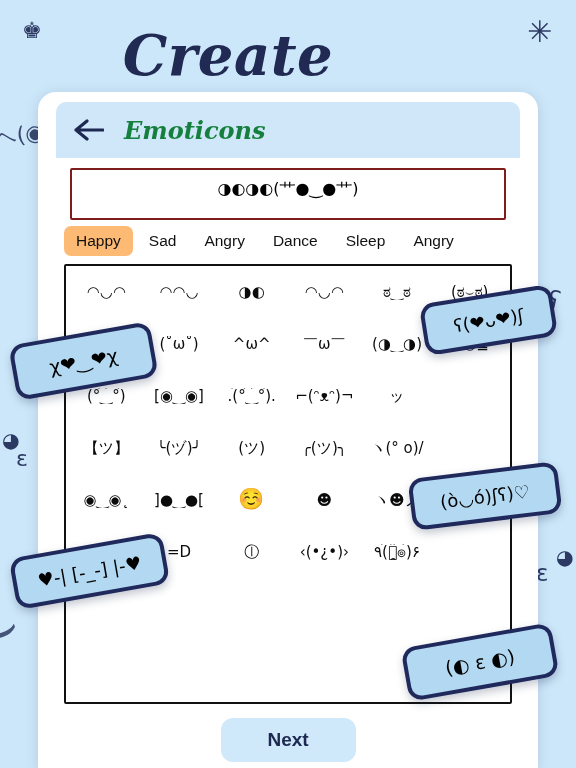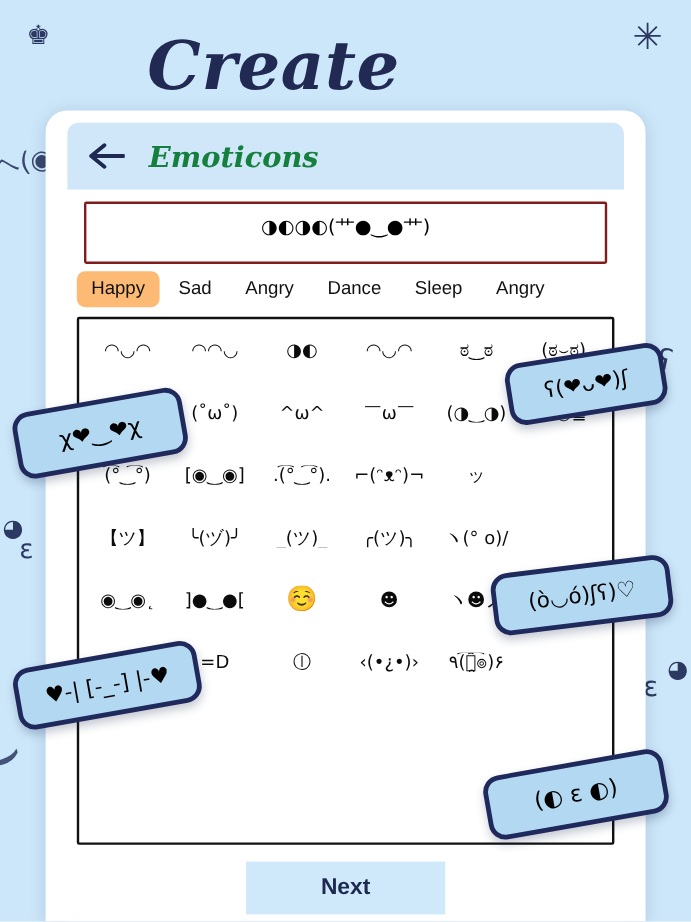--- a/index.html
+++ b/index.html
@@ -160,25 +160,25 @@
   }
   .cell.emoji-color { font-size: 21px; }
 
   
   .next-wrap {
     display: flex;
     justify-content: center;
     padding-top: 14px;
   }
   .next-btn {
-    width: 166px;
+    width: 135px;
     height: 44px;
     background: #cfe9fb;
     border: none;
-    border-radius: 0;
+    border-radius: 12px;
     color: #1d2950;
     font-size: 19px;
     font-weight: bold;
     font-family: "Liberation Sans", sans-serif;
     cursor: pointer;
   }
 
   
   .sticker {
     position: absolute;

